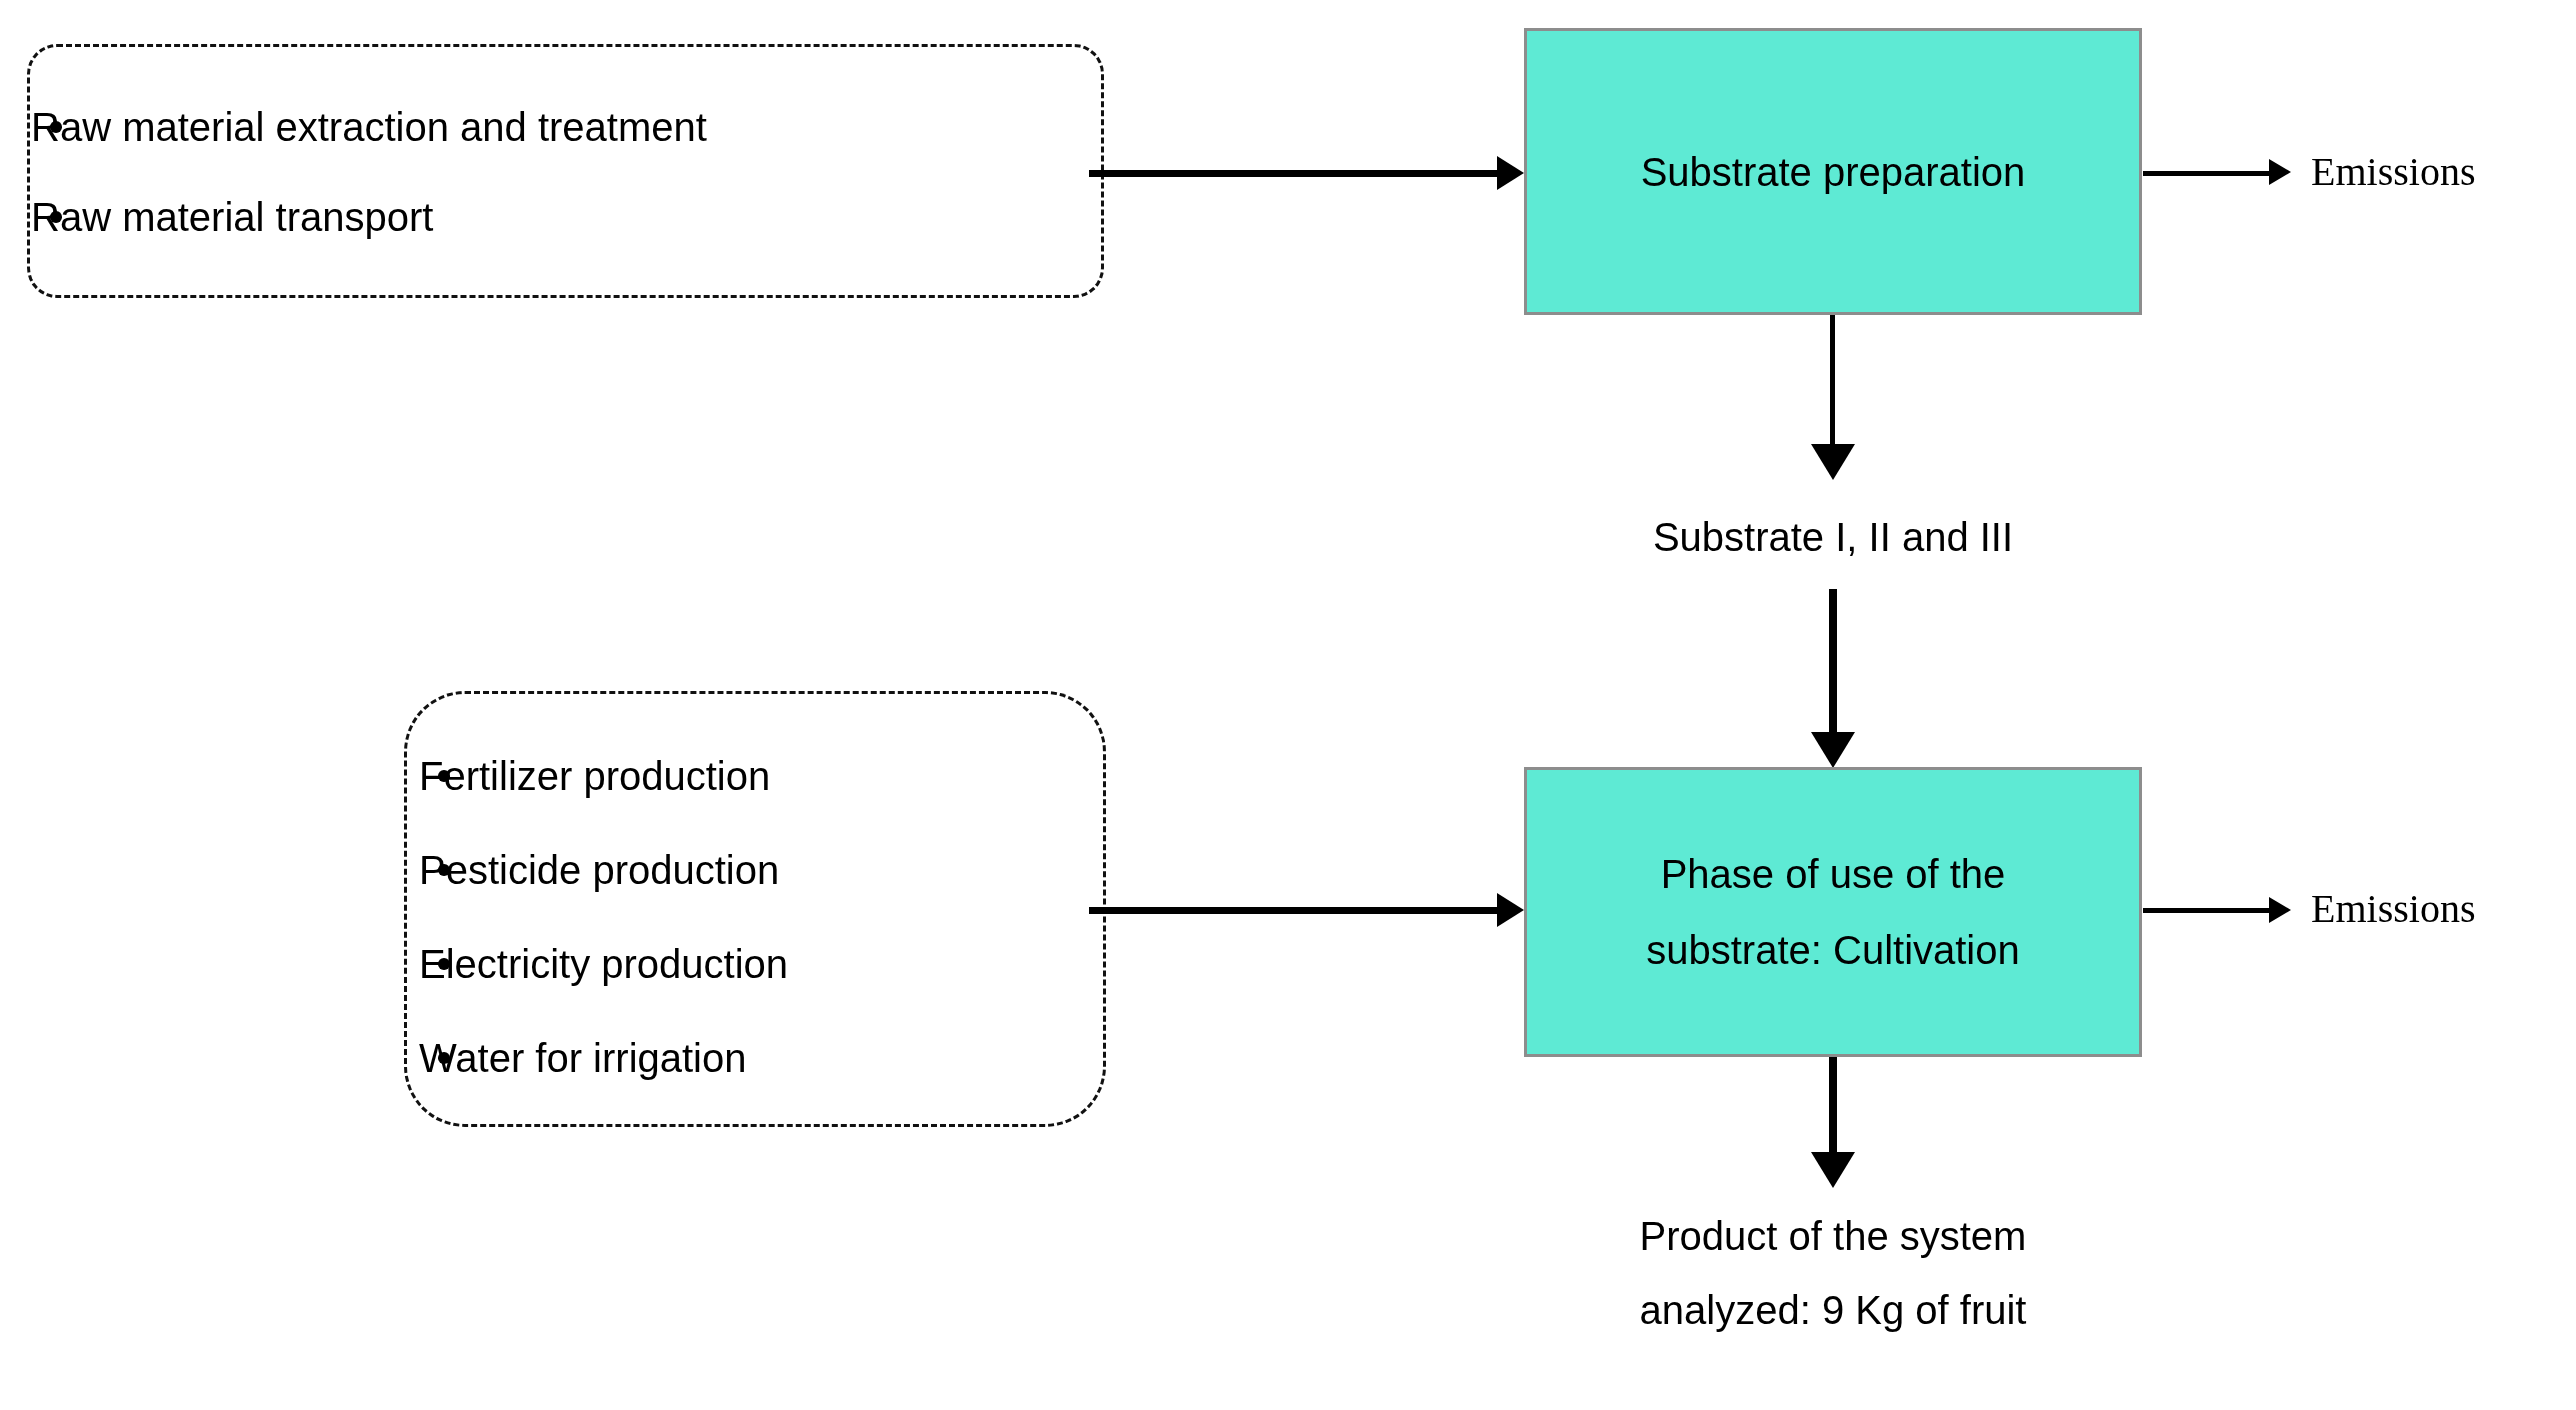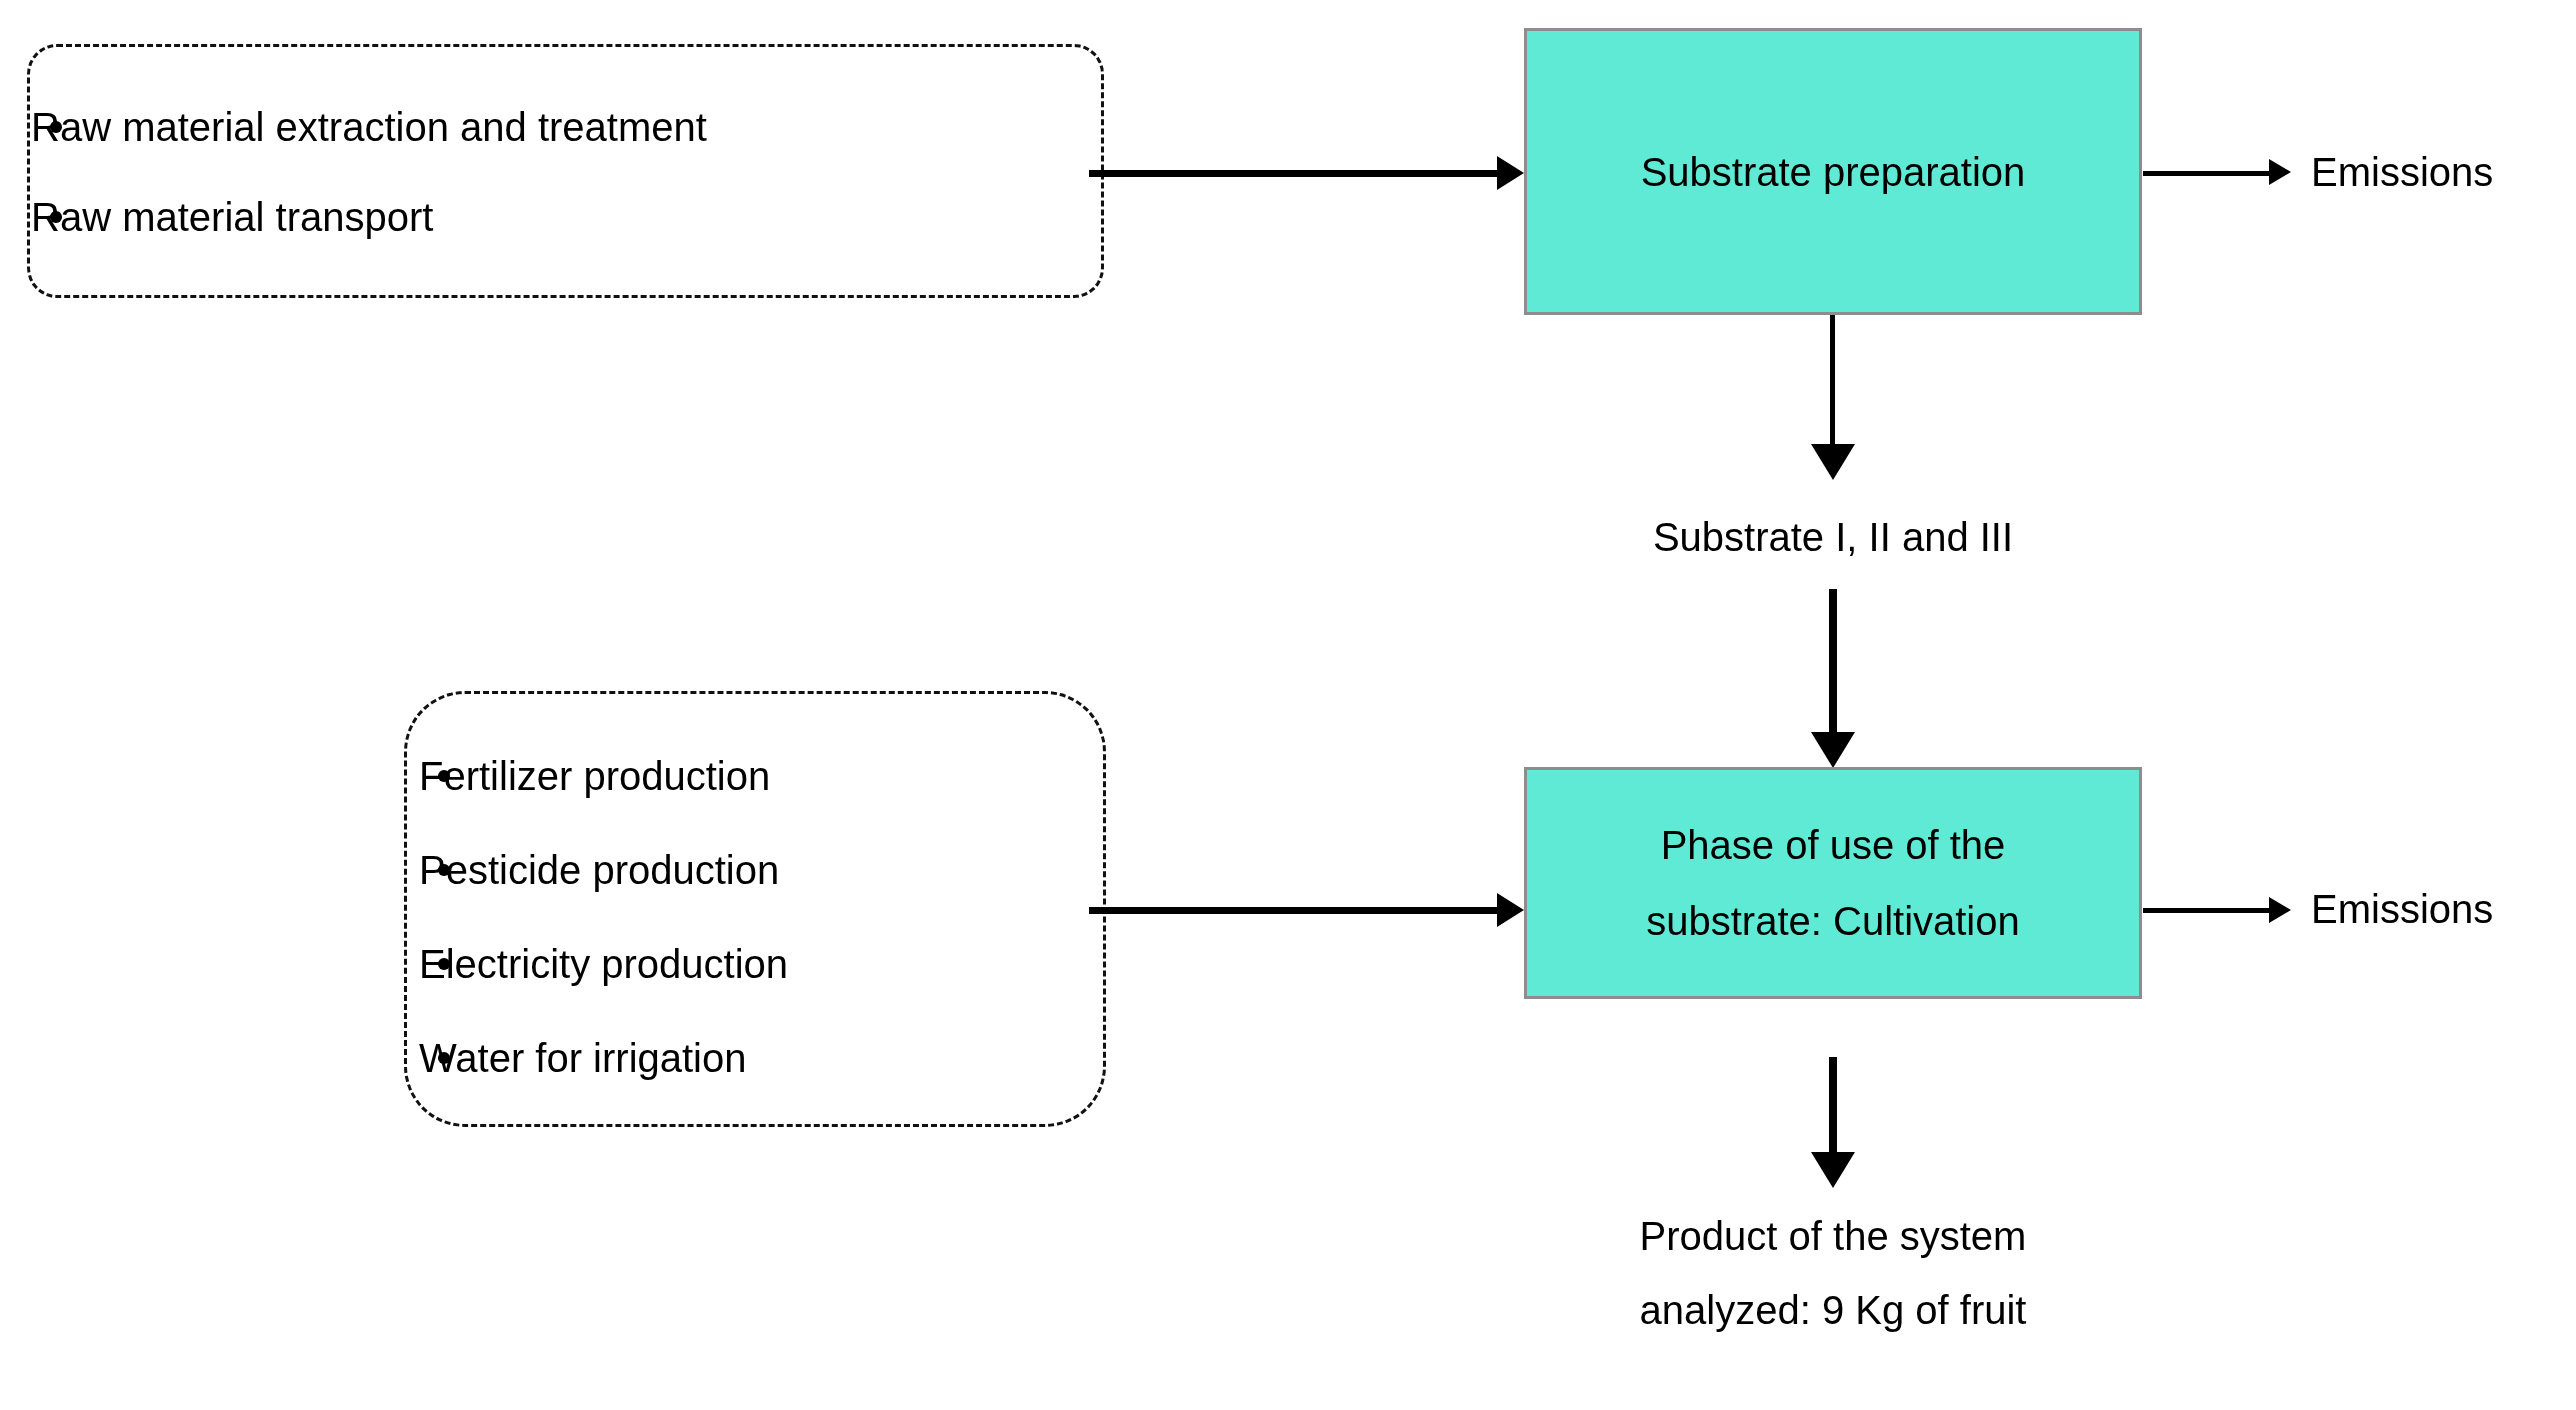--- a/index.html
+++ b/index.html
@@ -86,21 +86,21 @@
     font-size: 40px;
     line-height: 1;
     white-space: nowrap;
   }
   #box-substrate-preparation {
     left: 1524px; top: 28px;
     width: 618px; height: 287px;
   }
   #box-cultivation {
     left: 1524px; top: 767px;
-    width: 618px; height: 232px;
+    width: 618px; height: 290px;
   }
   #box-cultivation .line + .line { margin-top: 36px; }
 
   
   .h-line {
     position: absolute;
     background: #000;
   }
   .v-line {
     position: absolute;
@@ -136,20 +136,21 @@
   #emission-arrow-top-line { left: 2143px; top: 171px;  width: 129px; height: 4.5px; }
   #emission-arrow-top-head { left: 2269px; top: 159px; }
   #emission-arrow-bot-line { left: 2143px; top: 908px; width: 129px; height: 4.5px; }
   #emission-arrow-bot-head { left: 2269px; top: 897px; }
 
   .emission-label {
     position: absolute;
     font-size: 40px;
     line-height: 1;
     white-space: nowrap;
+    font-family: Liberation Serif, serif;
   }
   #emission-label-top { left: 2311px; top: 152px; }
   #emission-label-bot { left: 2311px; top: 889px; }
 
   
   #substrate-arrow-line  { left: 1830px; top: 315px;  width: 5.2px;  height: 132px; }
   #substrate-arrow-head  { left: 1811px; top: 444px; }
 
   #substrate-to-box-line { left: 1829px; top: 589px;  width: 8.4px; height: 145px; }
   #substrate-to-box-head { left: 1811px; top: 732px; }

